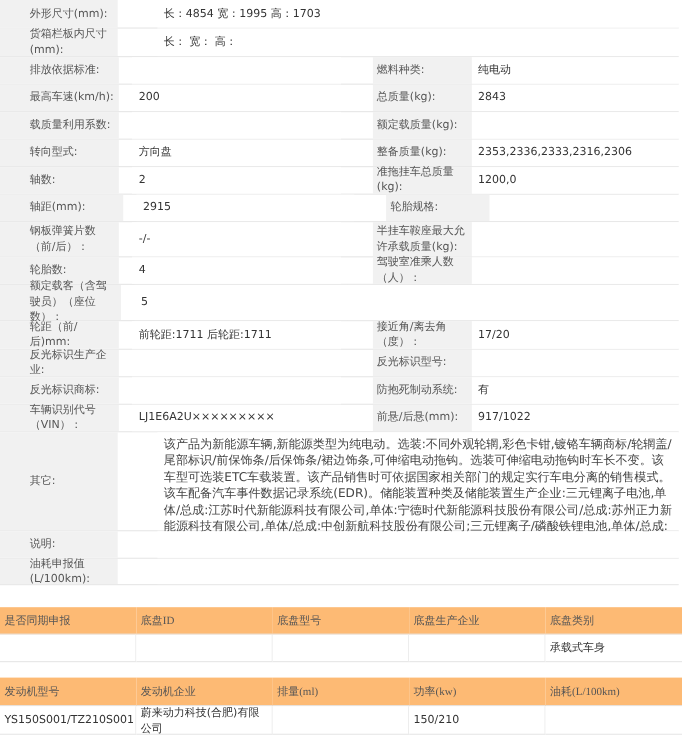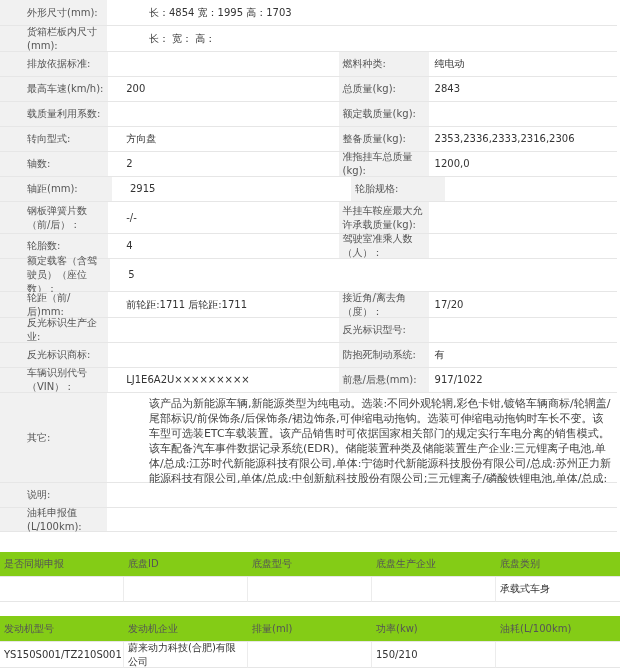--- a/index.html
+++ b/index.html
@@ -9,21 +9,21 @@
   .lbl { background: #f1f1f1; color: #555555; padding: 0 4px; box-sizing: border-box; display: flex; align-items: center; line-height: 14px; }
   .val { background: #ffffff; color: #333333; padding: 0 6px; box-sizing: border-box; display: flex; align-items: center; line-height: 14px; }
   .l1 { width: 112px; padding-left: 27px; }
   .v1 { width: 198px; margin-left: 12px; }
   .l2 { width: 94px; margin-left: 29px; }
   .v2 { width: 197px; }
   .vfull { width: 505px; margin-left: 36px; }
   .other-text { font-size: 11px; line-height: 15px; padding: 3px 6px; color: #444; align-items: flex-start; }
   .tbl { position: absolute; left: 0; width: 620px; }
   .trow { display: flex; box-sizing: border-box; }
-  .th { width: 124px; background: #84cc16; color: #555555; padding: 0 4px; box-sizing: border-box; display: flex; align-items: center; border-bottom: 1px solid #e6e6e6; }
+  .th { width: 124px; background: #fdba74; color: #555555; padding: 0 4px; box-sizing: border-box; display: flex; align-items: center; border-bottom: 1px solid #e6e6e6; font-family: Liberation Serif, serif; }
   .td { width: 124px; background: #ffffff; color: #333333; padding: 0 4px; box-sizing: border-box; display: flex; align-items: center; border-right: 1px solid #ececec; border-bottom: 1px solid #e6e6e6; }
   .td:last-child { border-right: none; }
 </style>
 </head>
 <body>
 
 <div class="main">
 
   <div class="row" style="height:26px">
     <div class="lbl l1">外形尺寸(mm):</div>

